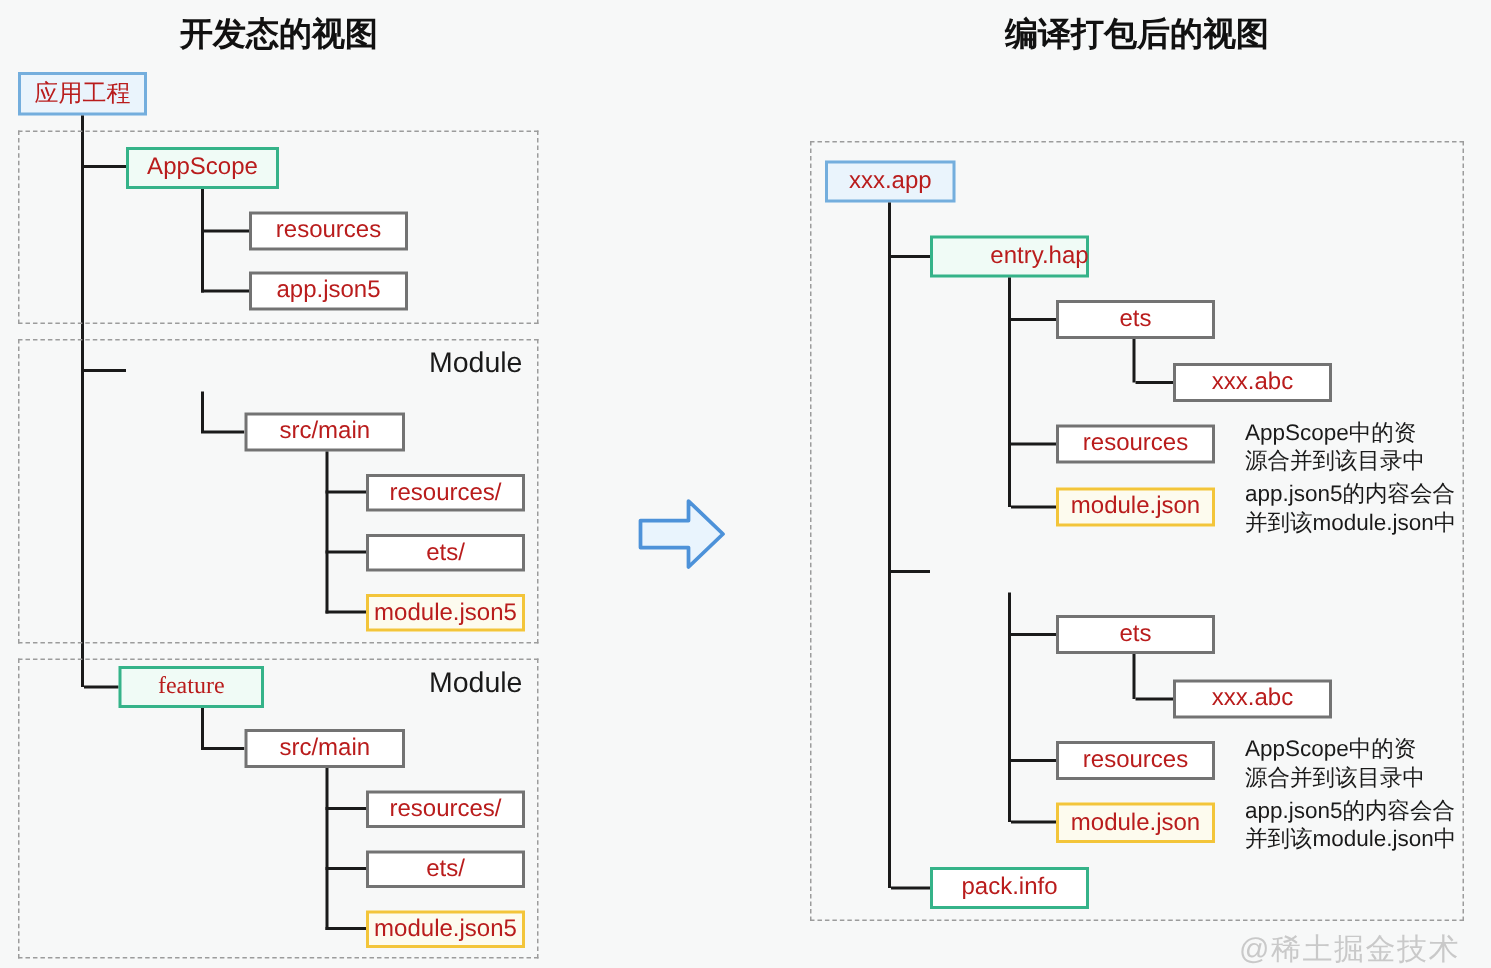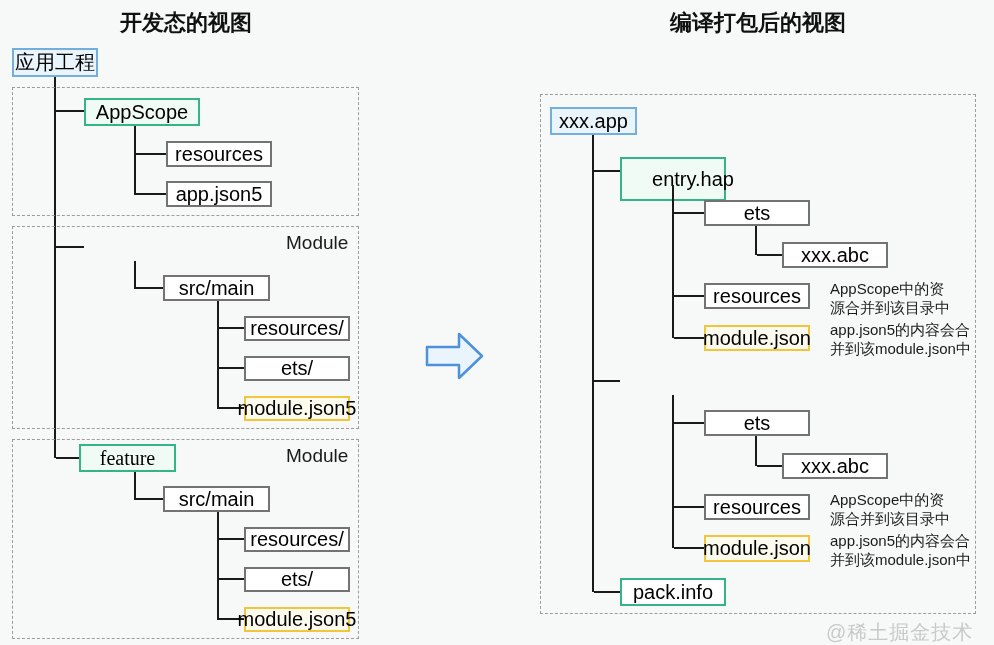--- a/index.html
+++ b/index.html
@@ -25,22 +25,22 @@
     position: absolute;
     border: 1.5px dashed #9c9c9c;
     box-sizing: border-box;
   }
   .box {
     position: absolute;
     box-sizing: border-box;
     display: flex;
     align-items: center;
     justify-content: center;
-    font-size: 20px;
-    color: #000000;
+    font-size: 16px;
+    color: #b91c1c;
     background: #ffffff;
     white-space: nowrap;
   }
   .b-black  { border: 2px solid #737373; }
   .b-blue   { border: 2px solid #74aedd; background: #eaf4fc; }
   .b-teal   { border: 2px solid #35b389; background: #f0fbf6; }
   .b-tealw  { border: 2px solid #35b389; background: #ffffff; }
   .b-yellow { border: 2px solid #f3c53a; background: #fdfbee; }
   .hl { position: absolute; height: 2px; background: #1a1a1a; }
   .vl { position: absolute; width: 2px; background: #1a1a1a; }
@@ -70,21 +70,21 @@
 <div id="stage">
 
   <div class="title" style="left:12px; top:8px; width:348px;">开发态的视图</div>
 
   <div class="box b-blue" style="left:12px; top:48px; width:86px; height:29px;">应用工程</div>
 
   <div class="vl" style="left:54px; top:77px; height:381px;"></div>
 
   <div class="dashed" style="left:12px; top:87px; width:347px; height:129px;"></div>
   <div class="hl" style="left:56px; top:110px; width:28px;"></div>
-  <div class="box b-teal" style="left:84px; top:98px; width:116px; height:28px;">AppScope</div>
+  <div class="box b-teal" style="left:84px; top:98px; width:102px; height:28px;">AppScope</div>
   <div class="vl" style="left:134px; top:126px; height:69px;"></div>
   <div class="hl" style="left:134px; top:153px; width:32px;"></div>
   <div class="box b-black" style="left:166px; top:141px; width:106px; height:26px;">resources</div>
   <div class="hl" style="left:134px; top:193px; width:32px;"></div>
   <div class="box b-black" style="left:166px; top:181px; width:106px; height:26px;">app.json5</div>
 
   <div class="dashed" style="left:12px; top:226px; width:347px; height:203px;"></div>
   <div class="group-label" style="left:286px; top:232px;">Module</div>
   <div class="hl" style="left:56px; top:246px; width:28px;"></div>
   <div class="vl" style="left:134px; top:261px; height:27px;"></div>
@@ -118,21 +118,21 @@
   </svg>
 
   <div class="title" style="left:540px; top:8px; width:436px;">编译打包后的视图</div>
 
   <div class="dashed" style="left:540px; top:94px; width:436px; height:520px;"></div>
 
   <div class="box b-blue" style="left:550px; top:107px; width:87px; height:28px;text-align:center;">xxx.app</div>
   <div class="vl" style="left:592px; top:135px; height:457px;"></div>
 
   <div class="hl" style="left:594px; top:170px; width:26px;"></div>
-  <div class="box b-teal" style="left:620px; top:157px; width:106px; height:44px;padding-left:40px;">entry.hap</div>
+  <div class="box b-teal" style="left:620px; top:157px; width:106px; height:28px;padding-left:40px;">entry.hap</div>
   <div class="vl" style="left:672px; top:185px; height:153px;"></div>
   <div class="hl" style="left:674px; top:212px; width:30px;"></div>
   <div class="box b-black" style="left:704px; top:200px; width:106px; height:26px;">ets</div>
   <div class="vl" style="left:755px; top:226px; height:29px;"></div>
   <div class="hl" style="left:757px; top:254px; width:25px;"></div>
   <div class="box b-black" style="left:782px; top:242px; width:106px; height:26px;">xxx.abc</div>
   <div class="hl" style="left:674px; top:295px; width:30px;"></div>
   <div class="box b-black" style="left:704px; top:283px; width:106px; height:26px;">resources</div>
   <div class="hl" style="left:674px; top:337px; width:30px;"></div>
   <div class="box b-yellow" style="left:704px; top:325px; width:106px; height:26px;">module.json</div>

